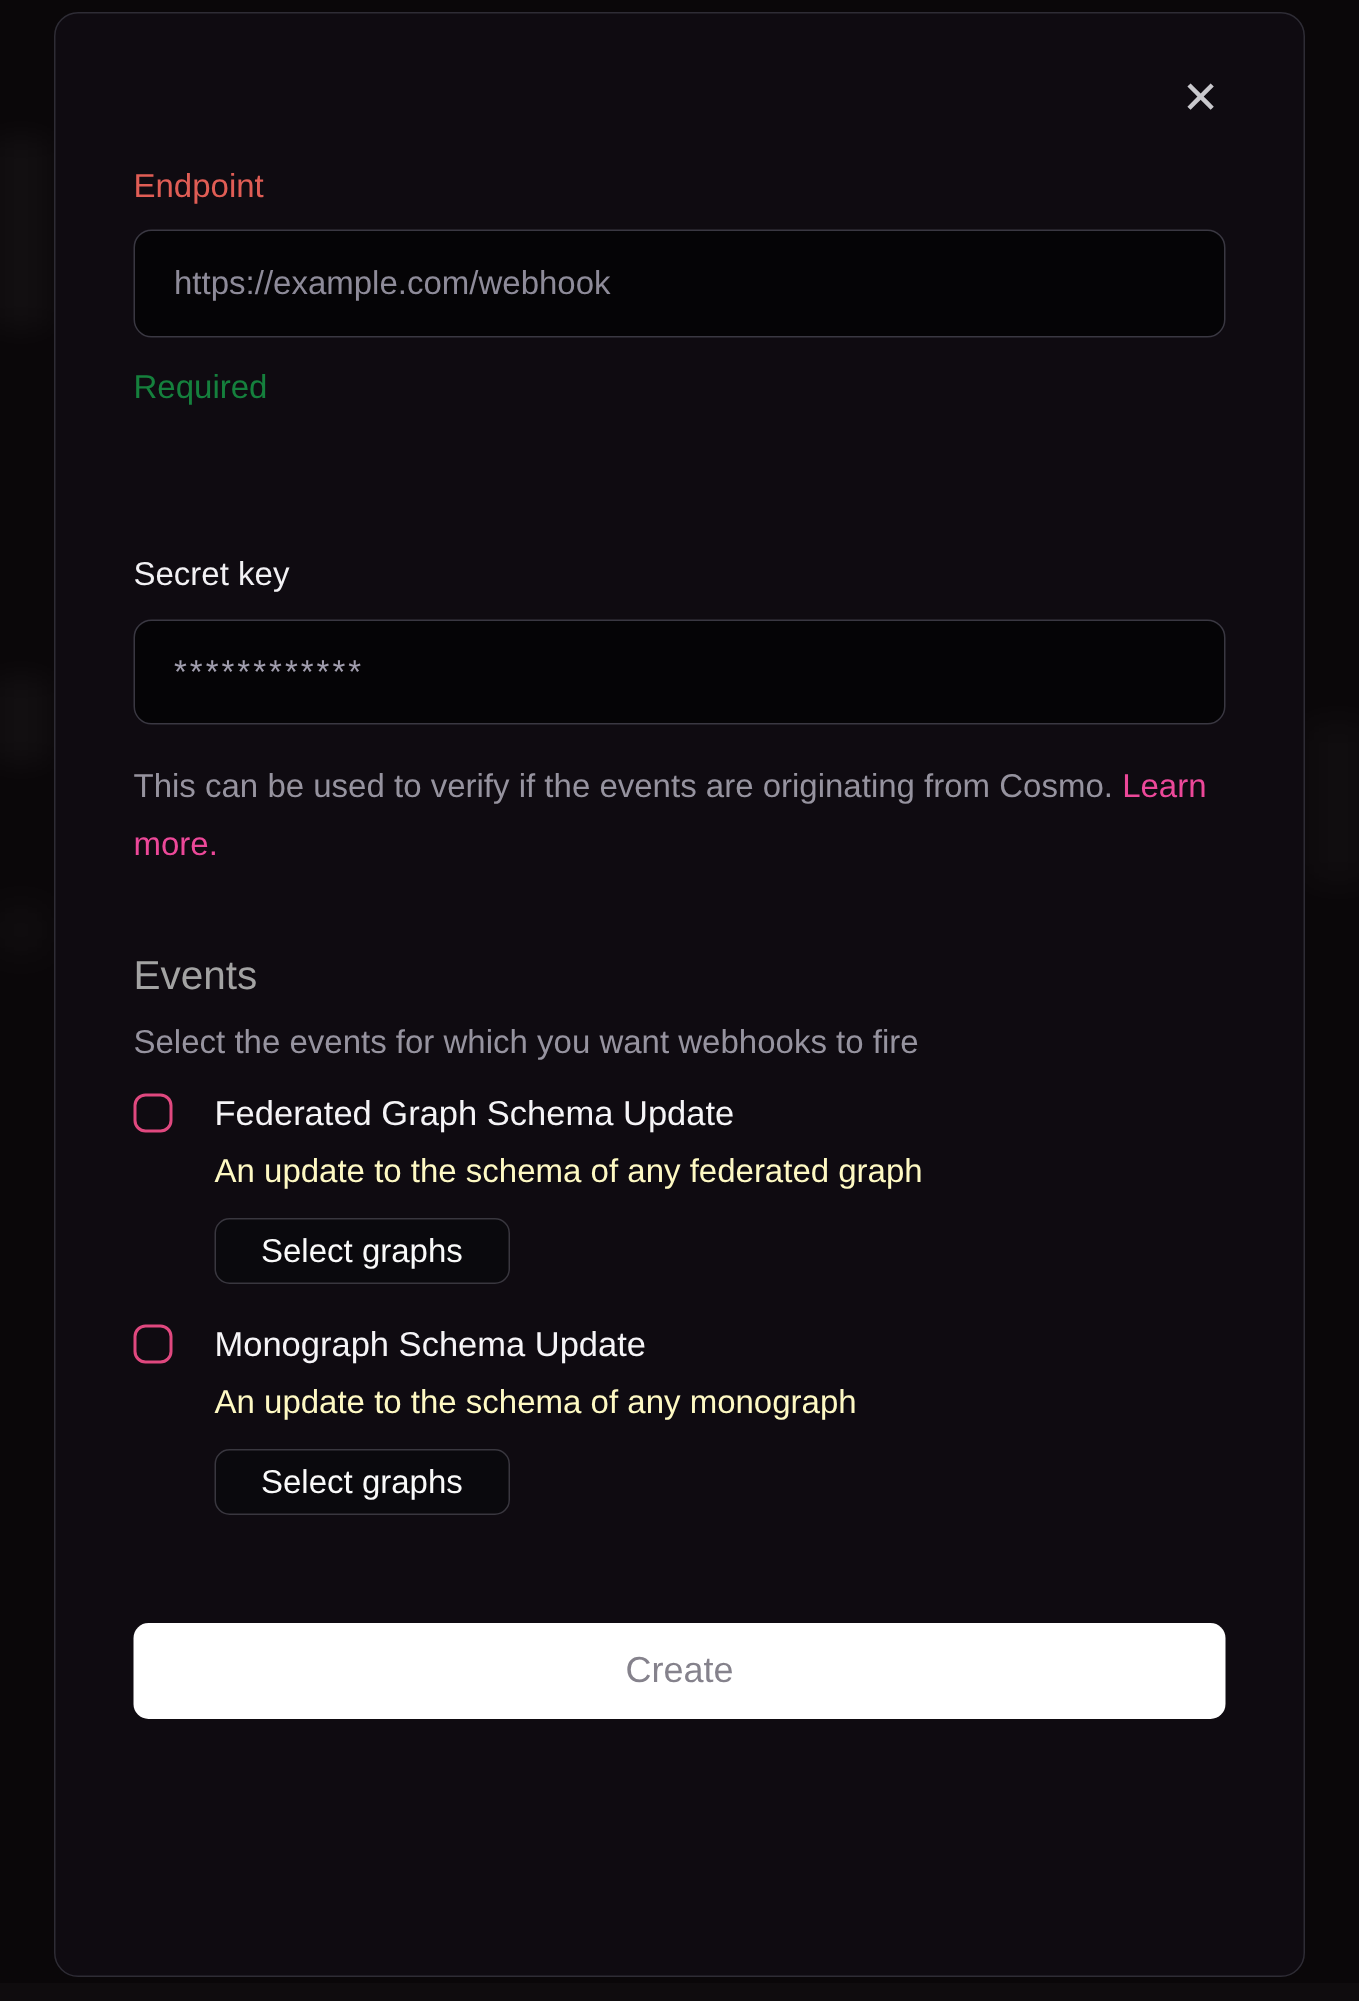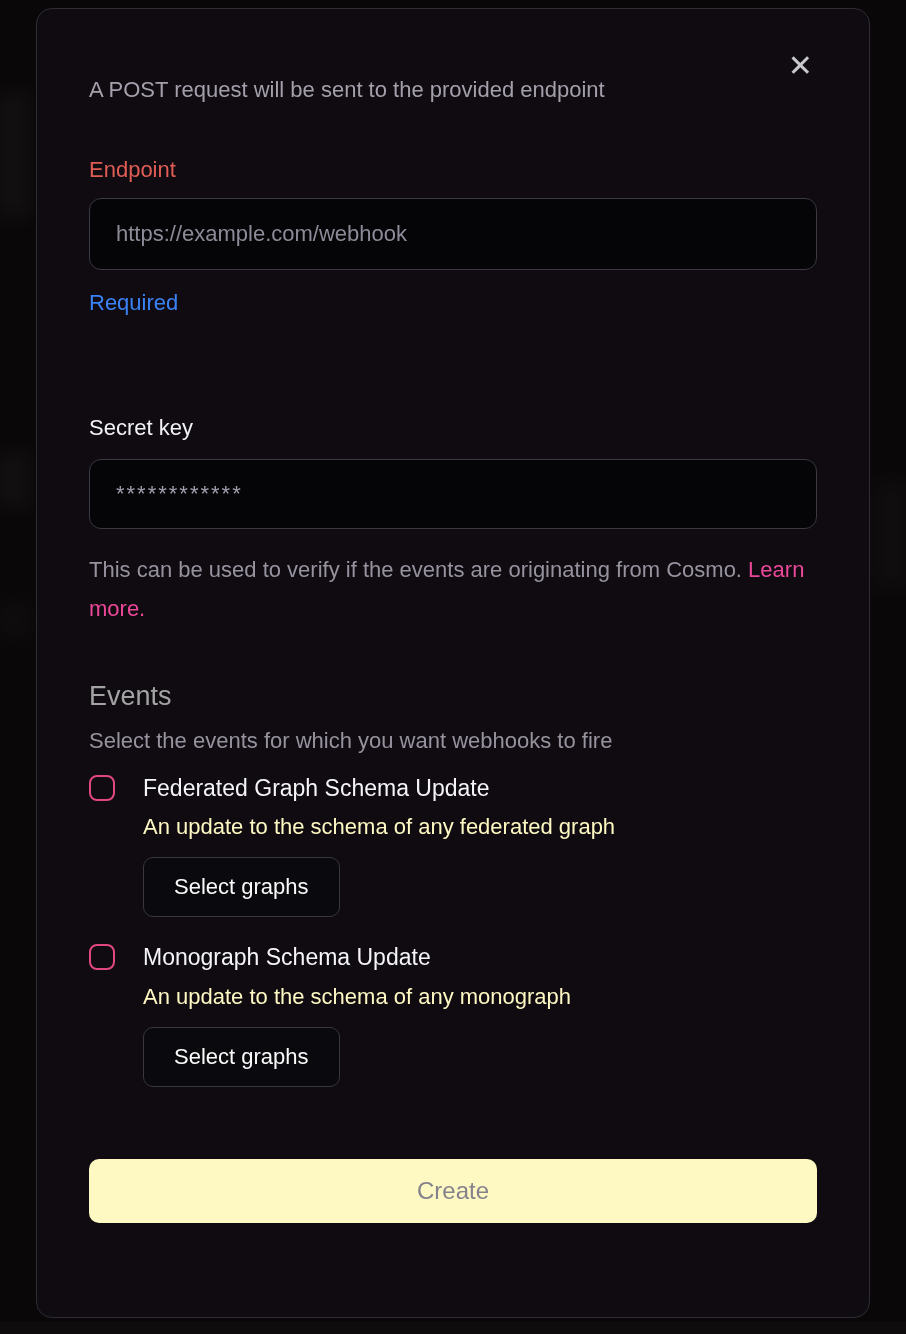--- a/index.html
+++ b/index.html
@@ -46,70 +46,69 @@
   .text-input {
     display:block; width:100%; height:72px; margin-top:14px;
     background:#050406; border:1px solid #3a3842; border-radius:12px;
     padding:0 26px; font-size:22px; color:#ec4899;
     font-family:"Liberation Sans", sans-serif;
     outline:none;
   }
   .text-input::placeholder { color:#8e8b99; opacity:1; }
   .secret-input { height:70px; margin-top:16px; color:#a19eae; letter-spacing:2px; }
 
-  .error-text { margin-top:20px; font-size:22px; color:#3b82f6; }
+  .error-text { margin-top:20px; font-size:22px; color:#15803d; }
 
   .help { margin-top:22px; font-size:22px; color:#96939f; line-height:1.75; max-width:730px; }
   .help .link { color:#ec4899; text-decoration:none; cursor:pointer; }
 
   .events-heading { margin-top:52px; font-size:27px; font-weight:500; color:#a3a3a3; line-height:1.25; }
   .events-desc { margin-top:12px; font-size:22px; color:#96939f; line-height:1.35; }
 
   .event-row { display:flex; align-items:flex-start; }
   .event-row.first { margin-top:16px; }
   .event-row.second { margin-top:24px; }
   .checkbox {
     flex:none; width:26px; height:26px; margin-top:3px;
     border:2px solid #e0487f; border-radius:8px;
     background:transparent; cursor:pointer;
   }
   .event-body { margin-left:28px; }
   .event-label { font-size:23px; color:#f5f4f7; line-height:1.4; }
   .event-desc { margin-top:8px; font-size:22px; color:#fef9c3; line-height:1.35; }
   .select-graphs-btn {
-    display:inline-block; margin-top:16px; height:60px; padding:0 30px;
+    display:inline-block; margin-top:16px; height:44px; padding:0 30px;
     background:#0a090d; border:1px solid #39373f; border-radius:10px;
     font-size:22px; font-weight:500; color:#fafafa; cursor:pointer;
     font-family:"Liberation Sans", sans-serif;
   }
 
   .create-btn {
     display:block; margin-top:72px; width:100%; height:64px;
-    background:#fef9c3; border:none; border-radius:10px;
+    background:#ffffff; border:none; border-radius:10px;
     font-size:24px; color:#85828c; font-weight:500;
     font-family:"Liberation Sans", sans-serif;
     cursor:not-allowed;
   }
 </style>
 </head>
 <body>
 
 <div class="bg-glow g1"></div>
 <div class="bg-glow g2"></div>
 <div class="bg-glow g3"></div>
 <div class="bg-glow g4"></div>
 <div class="bg-strip"></div>
 
 <div class="modal">
 
   <button class="close-btn">
     <span>✕</span>
   </button>
 
-  <p class="subtitle">A POST request will be sent to the provided endpoint</p>
 
   <div class="field-label label-error">Endpoint</div>
   <input class="text-input" type="text" placeholder="https://example.com/webhook" style="">
   <div class="error-text">Required</div>
 
   <div class="field-label label-normal">Secret key</div>
   <input class="text-input secret-input" type="text" value="************" style="">
   <p class="help"><span>This can be used to verify if the events are originating from Cosmo. </span><a class="link">Learn more.</a></p>
 
   <h2 class="events-heading">Events</h2>

